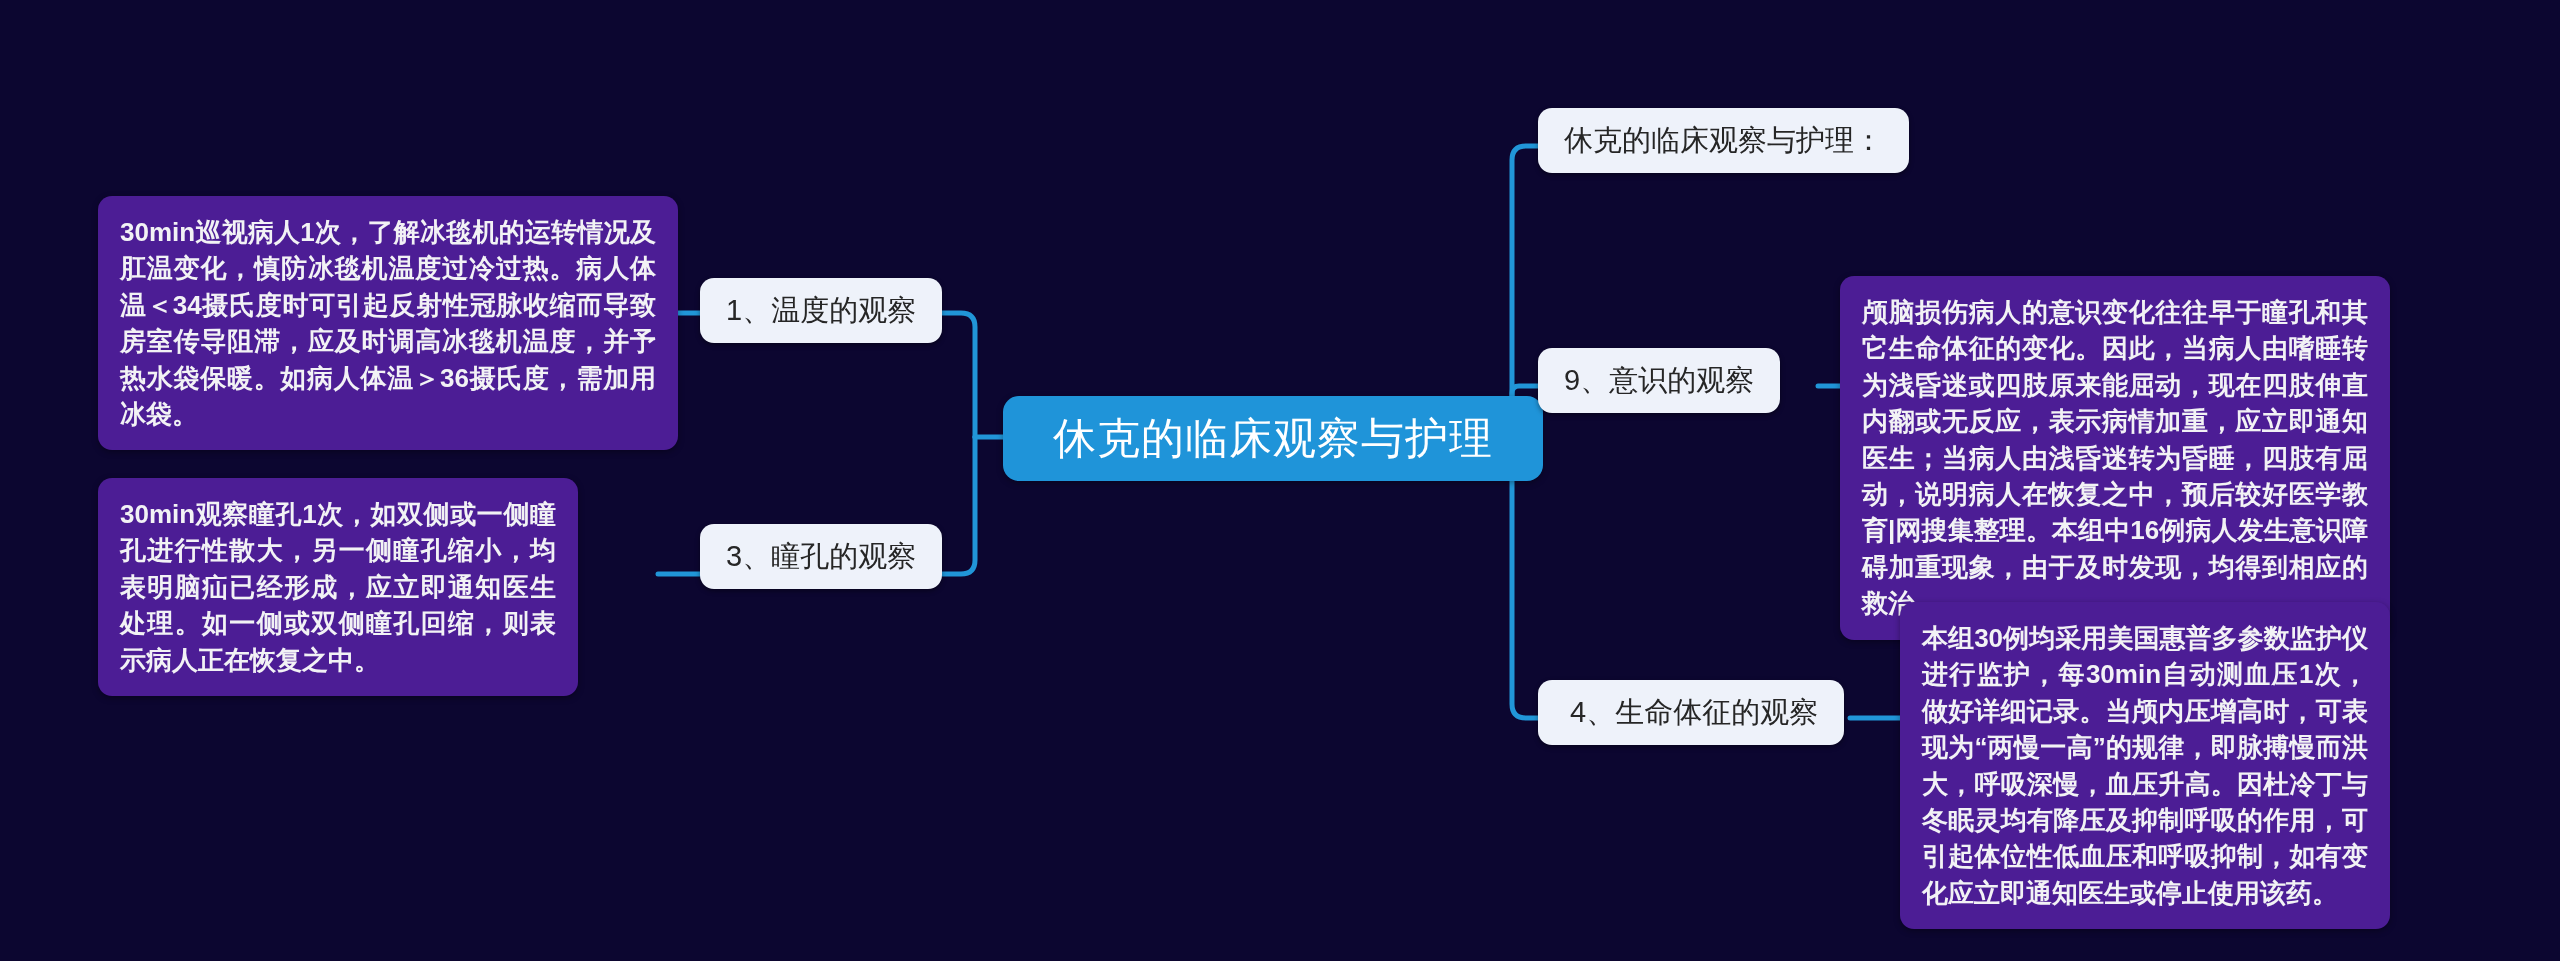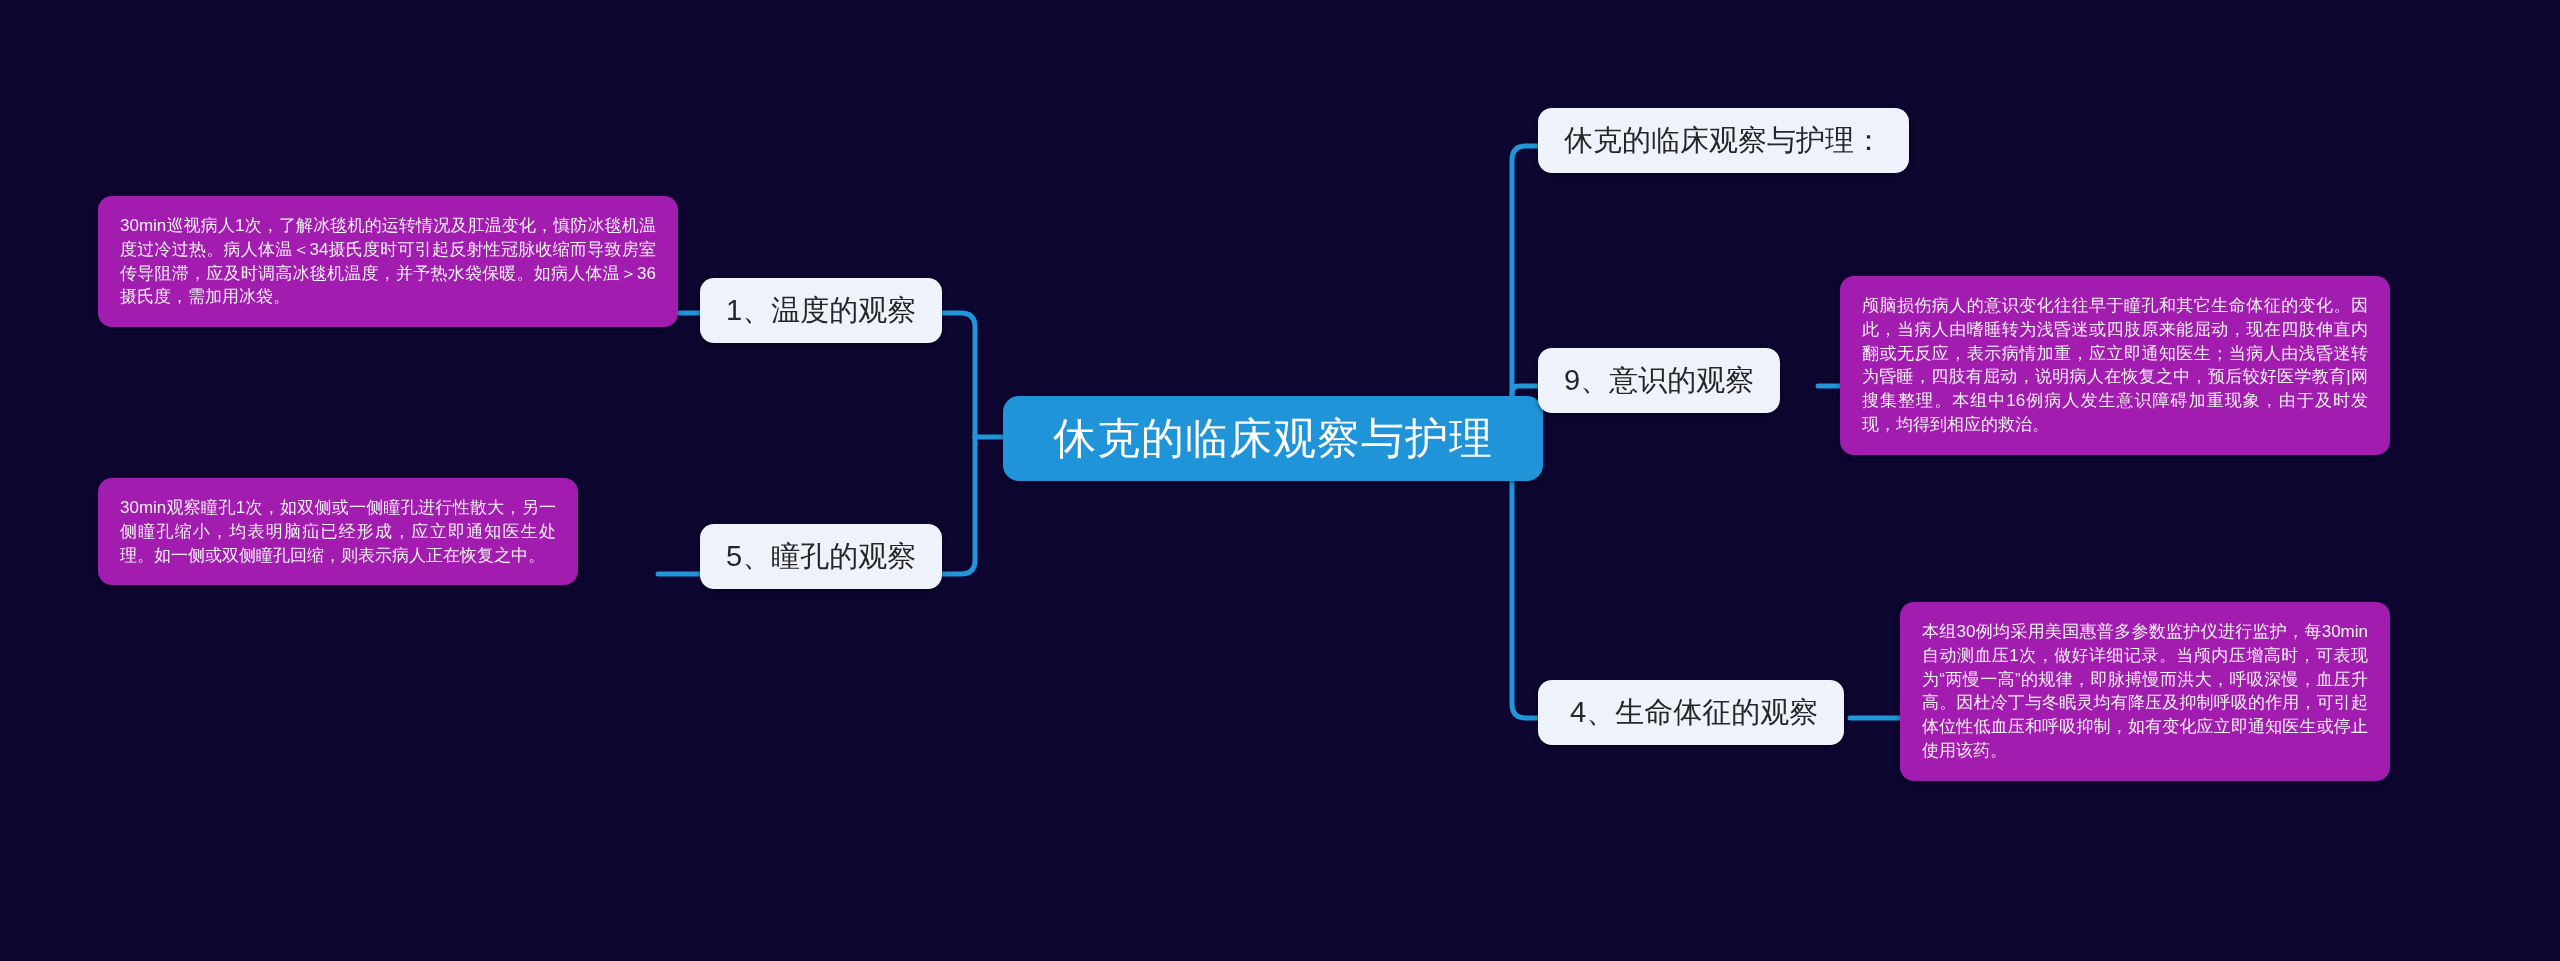--- a/index.html
+++ b/index.html
@@ -55,30 +55,31 @@
     font-size: 29px;
     padding: 15px 26px;
     border-radius: 14px;
     white-space: nowrap;
     line-height: 1.2;
     box-shadow: 0 2px 5px rgba(0,0,0,0.40);
   }
 
   
   .detail-node {
-    background: #a21caf;
+    background: #4c1d95;
     color: #f2f2f5;
-    font-size: 17px;
+    font-size: 26px;
     line-height: 1.40;
     padding: 18px 22px;
     border-radius: 14px;
     display: block;
     text-align: justify;
     text-justify: inter-ideograph;
     box-shadow: 0 2px 6px rgba(0,0,0,0.35);
+    font-weight: bold;
   }
 
   
   #node-temp-detail   { left: 98px;  top: 196px; width: 580px; }
   #node-pupil-detail  { left: 98px;  top: 478px; width: 480px; }
 
   #node-branch-1 { left: 700px; top: 278px; }
   #node-branch-3 { left: 700px; top: 524px; }
 
   #node-root { left: 1003px; top: 396px; }
@@ -116,21 +117,21 @@
       <path d="M 1850 718 L 1900 718"></path>
     </g>
   </svg>
 
   <div class="node detail-node" id="node-temp-detail">30min巡视病人1次，了解冰毯机的运转情况及肛温变化，慎防冰毯机温度过冷过热。病人体温＜34摄氏度时可引起反射性冠脉收缩而导致房室传导阻滞，应及时调高冰毯机温度，并予热水袋保暖。如病人体温＞36摄氏度，需加用冰袋。</div>
 
   <div class="node detail-node" id="node-pupil-detail">30min观察瞳孔1次，如双侧或一侧瞳孔进行性散大，另一侧瞳孔缩小，均表明脑疝已经形成，应立即通知医生处理。如一侧或双侧瞳孔回缩，则表示病人正在恢复之中。</div>
 
   <div class="node branch-node" id="node-branch-1">1、温度的观察</div>
 
-  <div class="node branch-node" id="node-branch-3">5、瞳孔的观察</div>
+  <div class="node branch-node" id="node-branch-3">3、瞳孔的观察</div>
 
   <div class="node root-node" id="node-root">休克的临床观察与护理</div>
 
   <div class="node branch-node" id="node-branch-shock">休克的临床观察与护理：</div>
 
   <div class="node branch-node" id="node-branch-2">9、意识的观察</div>
 
   <div class="node branch-node" id="node-branch-4">4、生命体征的观察</div>
 
   <div class="node detail-node" id="node-conscious-detail">颅脑损伤病人的意识变化往往早于瞳孔和其它生命体征的变化。因此，当病人由嗜睡转为浅昏迷或四肢原来能屈动，现在四肢伸直内翻或无反应，表示病情加重，应立即通知医生；当病人由浅昏迷转为昏睡，四肢有屈动，说明病人在恢复之中，预后较好医学教育|网搜集整理。本组中16例病人发生意识障碍加重现象，由于及时发现，均得到相应的救治。</div>

